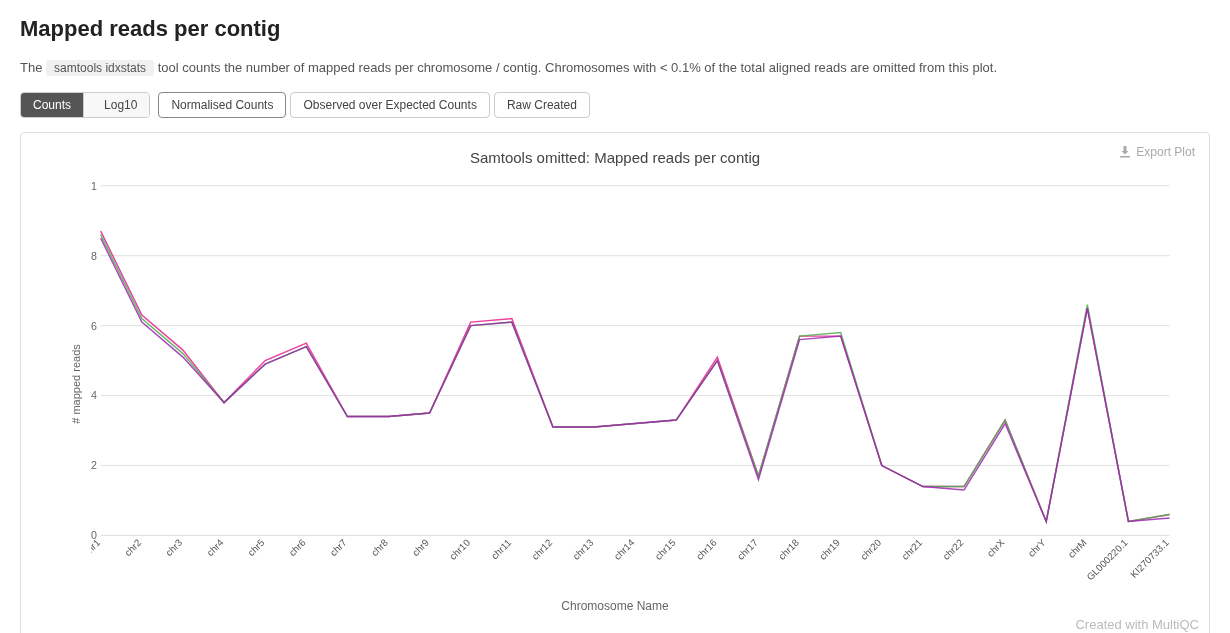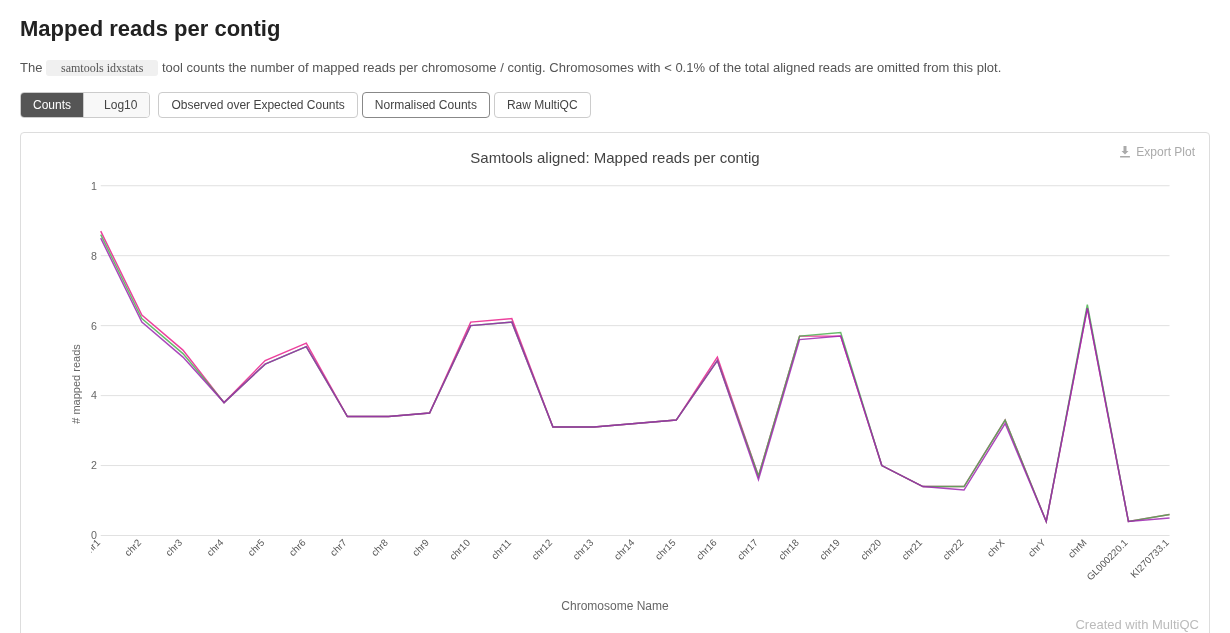--- a/index.html
+++ b/index.html
@@ -18,22 +18,22 @@
     }
     .subtitle {
       font-size: 13px;
       color: #555;
       margin-bottom: 14px;
       line-height: 1.5;
     }
     .subtitle code {
       background: #f0f0f0;
       border-radius: 3px;
-      padding: 1px 15px;
-      font-family: Liberation Serif, serif;
+      padding: 1px 8px;
+      font-family: Liberation Sans, sans-serif;
       font-size: 12px;
     }
     .toolbar {
       display: flex;
       align-items: flex-end;
       gap: 0;
       margin-bottom: 14px;
     }
     .btn-group {
       display: flex;
@@ -139,27 +139,27 @@
   <span>The</span>
   <code>samtools idxstats</code>
   <span>tool counts the number of mapped reads per chromosome / contig. Chromosomes with &lt; 0.1% of the total aligned reads are omitted from this plot.</span>
 </p>
 
 <div class="toolbar">
   <div class="btn-group">
     <button class="active">Counts</button>
     <button>Log10</button>
   </div>
+  <button class="btn-outline active">Normalised Counts</button>
   <button class="btn-outline">Observed over Expected Counts</button>
-  <button class="btn-outline active">Normalised Counts</button>
-  <button class="btn-outline">Raw MultiQC</button>
+  <button class="btn-outline">Raw Created</button>
 </div>
 
 <div class="chart-container">
-  <div class="chart-title">Samtools aligned: Mapped reads per contig</div>
+  <div class="chart-title">Samtools omitted: Mapped reads per contig</div>
   <button class="export-btn">
     <svg width="14" height="14" viewBox="0 0 14 14">
       <path d="M7 9.5L3.5 6H5.5V1H8.5V6H10.5L7 9.5Z" fill="#aaa"></path>
       <rect x="2" y="11" width="10" height="1.5" fill="#aaa" rx="0.5"></rect>
     </svg>
     <span>Export Plot</span>
   </button>
 
   <div class="chart-area">
     <span class="y-axis-label"># mapped reads</span>

